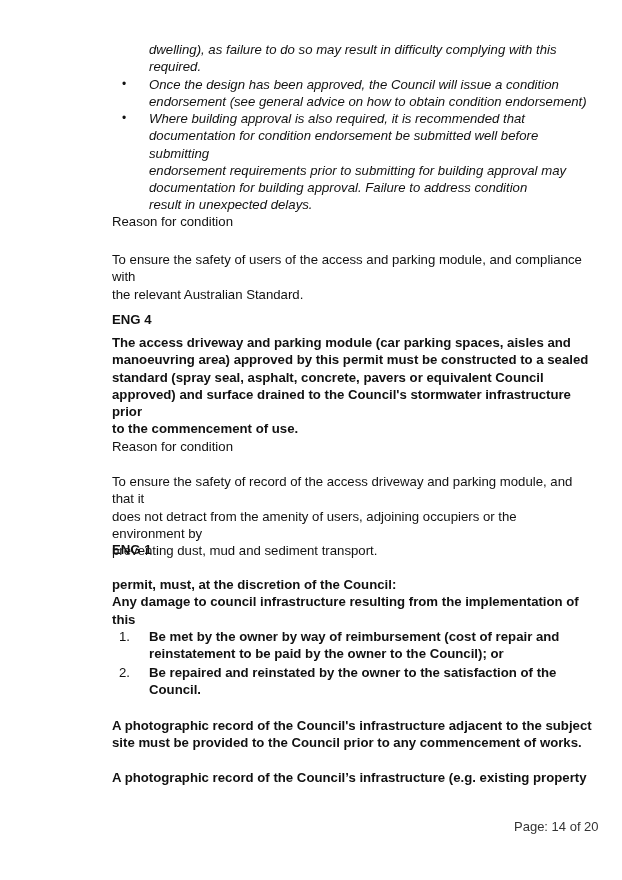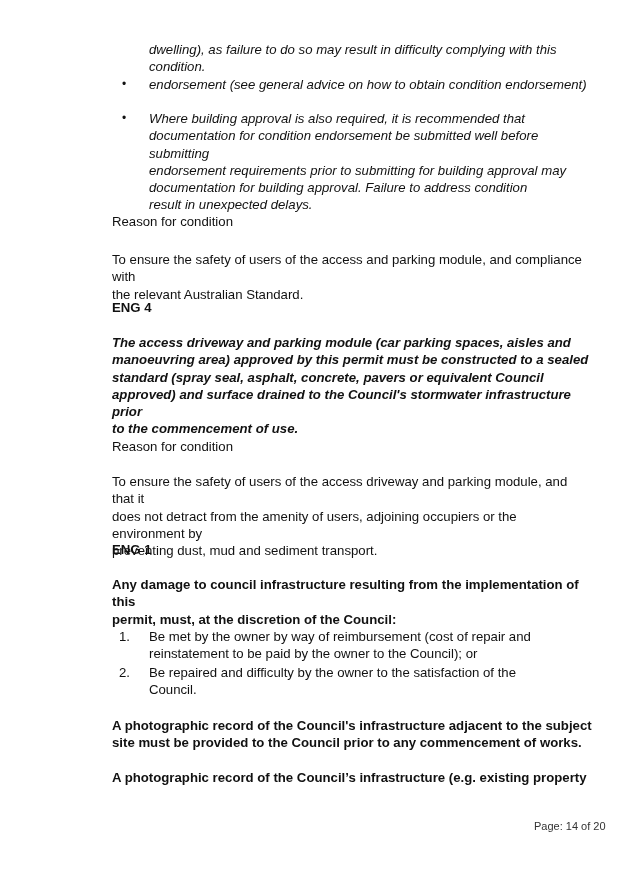--- a/index.html
+++ b/index.html
@@ -45,44 +45,45 @@
     .num-glyph {
       position: absolute;
       left: 7px;
       top: 0;
       font-weight: normal;
     }
     .num-text {
       position: absolute;
       left: 37px;
       width: 445px;
-      font-weight: normal;
+      font-weight: bold;
     }
     .footer {
       position: absolute;
-      left: 534px;
+      left: 514px;
       top: 818px;
-      font-size: 11px;
+      font-size: 13px;
       color: #333333;
       white-space: nowrap;
     }
   </style>
 </head>
 <body>
 
 <div class="page">
 
   <div class="abs italic" style="left:149px; top:41px; width:445px;">
     <div>dwelling), as failure to do so may result in difficulty complying with this</div>
-    <div>condition.</div>
+    <div>required.</div>
   </div>
 
   <div class="abs bullet-row" style="top:76px; height:36px;">
     <span class="bullet-glyph">•</span>
     <div class="bullet-text italic">
+      <div>Once the design has been approved, the Council will issue a condition</div>
       <div>endorsement (see general advice on how to obtain condition endorsement)</div>
     </div>
   </div>
 
   <div class="abs bullet-row" style="top:110px; height:90px;">
     <span class="bullet-glyph">•</span>
     <div class="bullet-text italic">
       <div>Where building approval is also required, it is recommended that</div>
       <div>documentation for condition endorsement be submitted well before submitting</div>
       <div>endorsement requirements prior to submitting for building approval may</div>
@@ -90,54 +91,54 @@
       <div>result in unexpected delays.</div>
     </div>
   </div>
 
   <div class="abs body-text" style="top:213px;">Reason for condition</div>
   <div class="abs body-text" style="top:251px;">
     <div>To ensure the safety of users of the access and parking module, and compliance with</div>
     <div>the relevant Australian Standard.</div>
   </div>
 
-  <div class="abs body-text bold" style="top:299px;">ENG 4</div>
-  <div class="abs body-text bold" style="top:334px;font-style:italic;">
+  <div class="abs body-text bold" style="top:311px;">ENG 4</div>
+  <div class="abs body-text bold" style="top:334px;">
     <div>The access driveway and parking module (car parking spaces, aisles and</div>
     <div>manoeuvring area) approved by this permit must be constructed to a sealed</div>
     <div>standard (spray seal, asphalt, concrete, pavers or equivalent Council</div>
     <div>approved) and surface drained to the Council's stormwater infrastructure prior</div>
     <div>to the commencement of use.</div>
   </div>
 
   <div class="abs body-text" style="top:438px;">Reason for condition</div>
   <div class="abs body-text" style="top:473px;">
-    <div>To ensure the safety of users of the access driveway and parking module, and that it</div>
+    <div>To ensure the safety of record of the access driveway and parking module, and that it</div>
     <div>does not detract from the amenity of users, adjoining occupiers or the environment by</div>
     <div>preventing dust, mud and sediment transport.</div>
   </div>
 
   <div class="abs body-text bold" style="top:541px;">ENG 1</div>
   <div class="abs body-text bold" style="top:576px;">
+    <div>permit, must, at the discretion of the Council:</div>
     <div>Any damage to council infrastructure resulting from the implementation of this</div>
-    <div>permit, must, at the discretion of the Council:</div>
   </div>
 
   <div class="abs num-row" style="top:628px; height:36px;">
     <span class="num-glyph">1.</span>
     <div class="num-text">
       <div>Be met by the owner by way of reimbursement (cost of repair and</div>
       <div>reinstatement to be paid by the owner to the Council); or</div>
     </div>
   </div>
 
   <div class="abs num-row" style="top:664px; height:36px;">
     <span class="num-glyph">2.</span>
     <div class="num-text">
-      <div>Be repaired and difficulty by the owner to the satisfaction of the</div>
+      <div>Be repaired and reinstated by the owner to the satisfaction of the</div>
       <div>Council.</div>
     </div>
   </div>
 
   <div class="abs body-text bold" style="top:717px;">
     <div>A photographic record of the Council's infrastructure adjacent to the subject</div>
     <div>site must be provided to the Council prior to any commencement of works.</div>
   </div>
 
   <div class="abs body-text bold" style="top:769px;">

